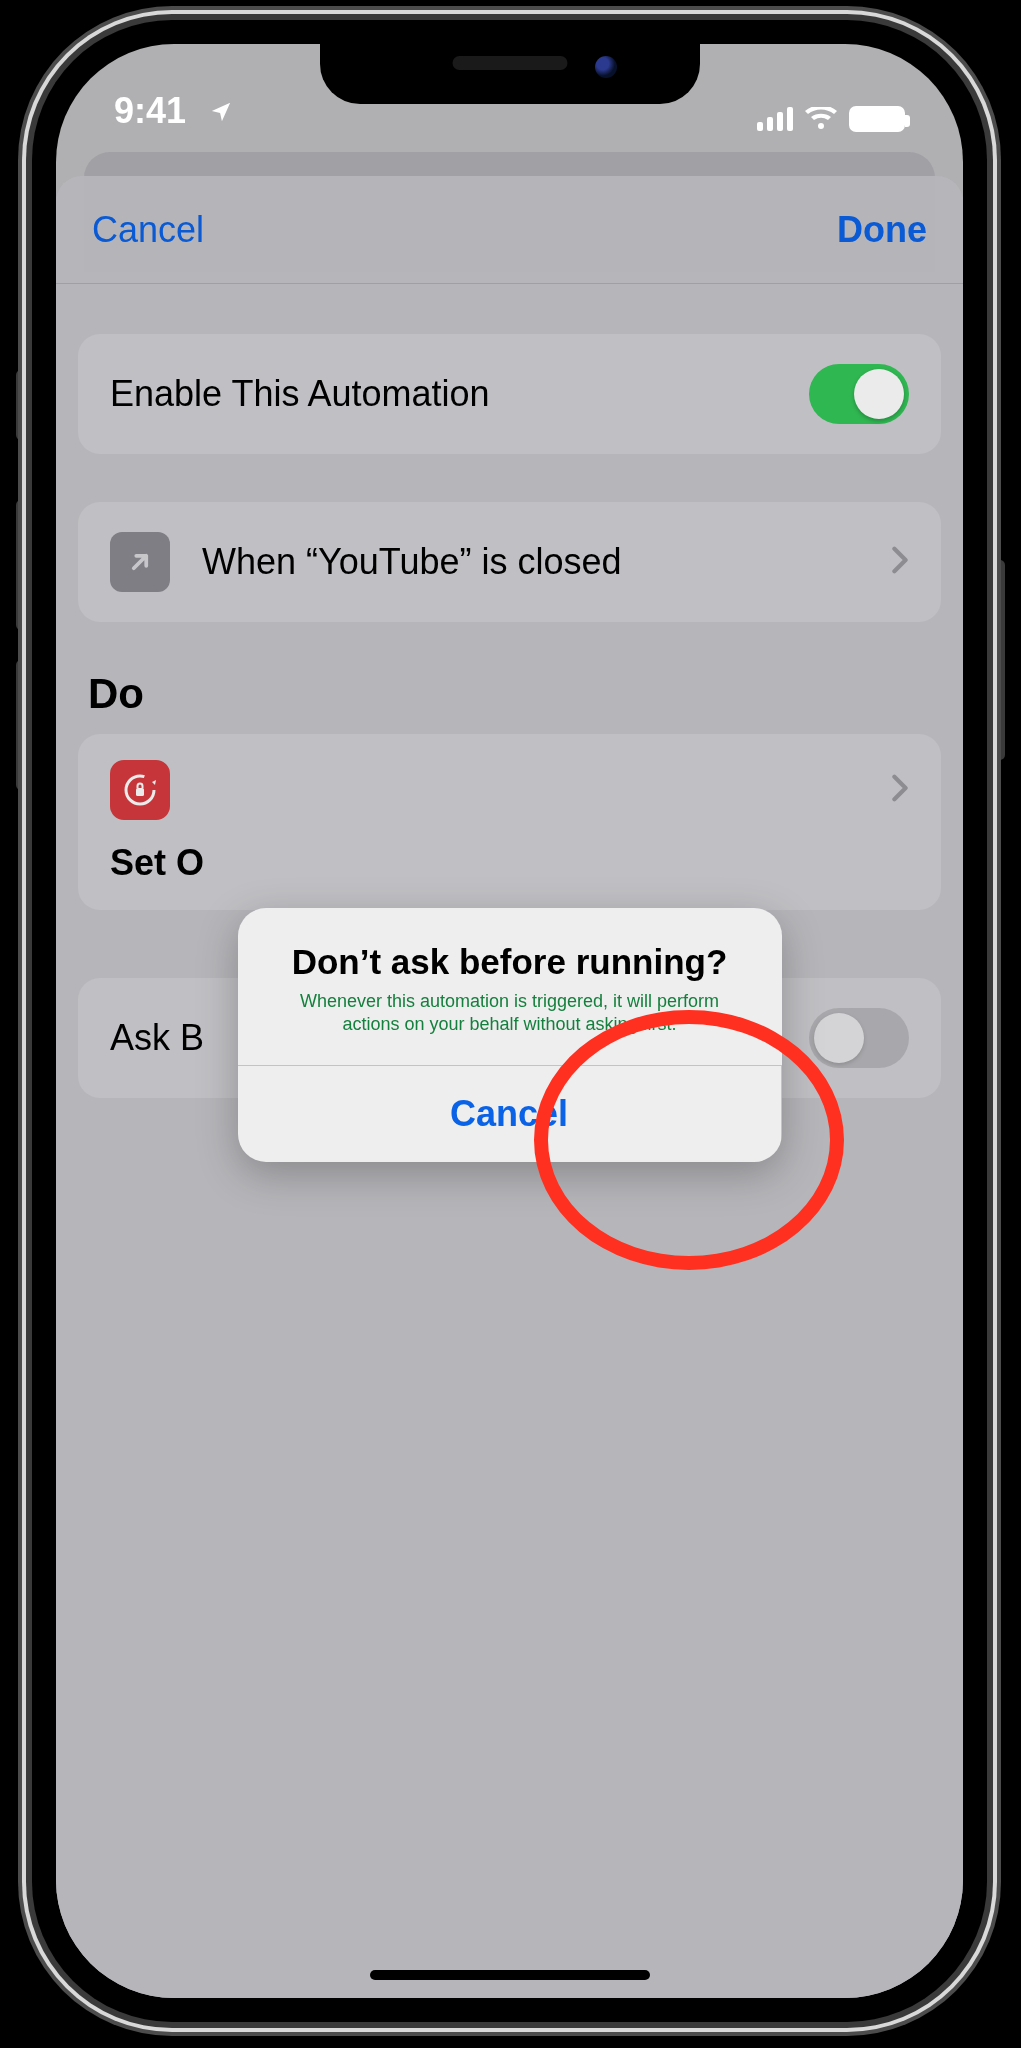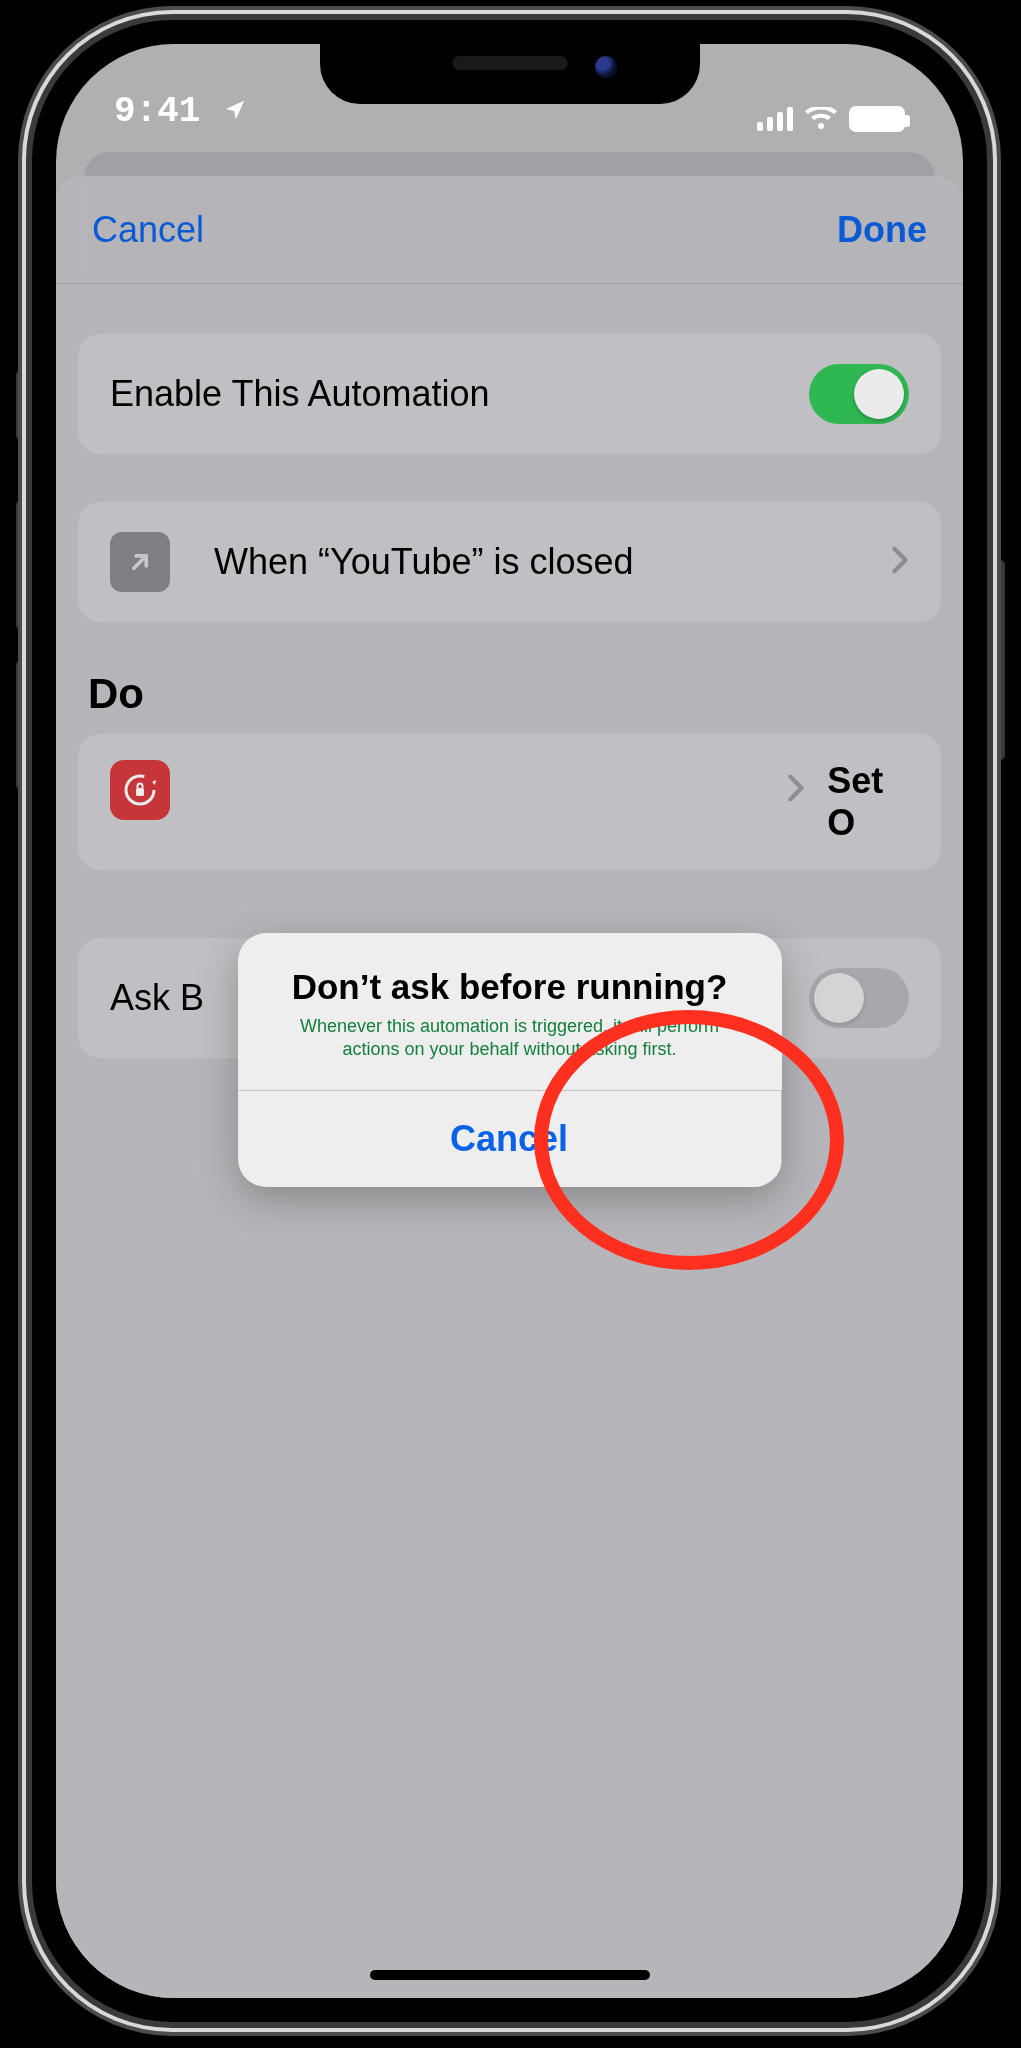--- a/index.html
+++ b/index.html
@@ -45,21 +45,21 @@
   }
 
   
   .status-bar {
     position:relative;
     height:100px;
     display:flex; align-items:flex-end; justify-content:space-between;
     padding:0 58px 12px;
     color:#fff; font-weight:600; font-size:36px;
   }
-  .status-left { display:flex; align-items:center; gap:24px;font-family:Liberation Mono, monospace; }
+  .status-left { display:flex; align-items:center; gap:24px; }
   .status-right { display:flex; align-items:center; gap:12px; }
   .signal { display:flex; align-items:flex-end; gap:4px; height:24px;}
   .signal i { width:6px; background:#fff; border-radius:2px;}
   .signal i:nth-child(1){height:9px}
   .signal i:nth-child(2){height:14px}
   .signal i:nth-child(3){height:19px}
   .signal i:nth-child(4){height:24px}
   .wifi svg{display:block}
   .battery {
     width:56px; height:26px; border:2.5px solid #fff; border-radius:7px; position:relative;
@@ -91,21 +91,21 @@
   .nav-btn { font-size:36px; color:#0a62e6; background:none; border:none; font-family:inherit;}
   .nav-btn.done { font-weight:600; }
 
   .content { padding: 50px 22px 0; }
 
   .cell-group { margin-bottom:48px; }
   .cell {
     background:#d1d1d5;
     border-radius:22px;
     padding:30px 32px;
-    display:flex; align-items:center; gap:44px;
+    display:flex; align-items:center; gap:32px;
     min-height:72px;
   }
   .cell-label { font-size:36px; color:#000; flex:1; }
 
   .section-title {
     font-size:42px; font-weight:700; color:#000;
     padding:0 10px 16px;
   }
 
   
@@ -124,28 +124,28 @@
 
   .trigger-icon {
     width:60px; height:60px; border-radius:12px; background:#898990;
     display:flex; align-items:center; justify-content:center; flex:0 0 auto;
   }
   .action-icon {
     width:60px; height:60px; border-radius:14px; background:#d63a3f;
     display:flex; align-items:center; justify-content:center; flex:0 0 auto;
   }
 
-  .action-cell { flex-direction:row; align-items:flex-start; gap:22px; padding:26px 32px;}
+  .action-cell { flex-direction:column; align-items:flex-start; gap:22px; padding:26px 32px;}
   .action-row { display:flex; align-items:center; gap:28px; width:100%;}
   .action-title { font-size:36px; font-weight:700; color:#000; }
 
   
   .alert {
     position:absolute;
-    left:50%; top:757px; transform:translateX(-50%);
+    left:50%; top:732px; transform:translateX(-50%);
     width:544px;
     background:#eeeeef;
     border-radius:28px;
     overflow:hidden;
     box-shadow:0 12px 40px rgba(0,0,0,0.25);
     z-index:30;
   }
   .alert-body { padding:34px 36px 28px; text-align:center; }
   .alert-title { font-size:35px; font-weight:600; color:#000; margin-bottom:8px;}
   .alert-msg { font-size:18px; line-height:1.3; color:#15803d; }

